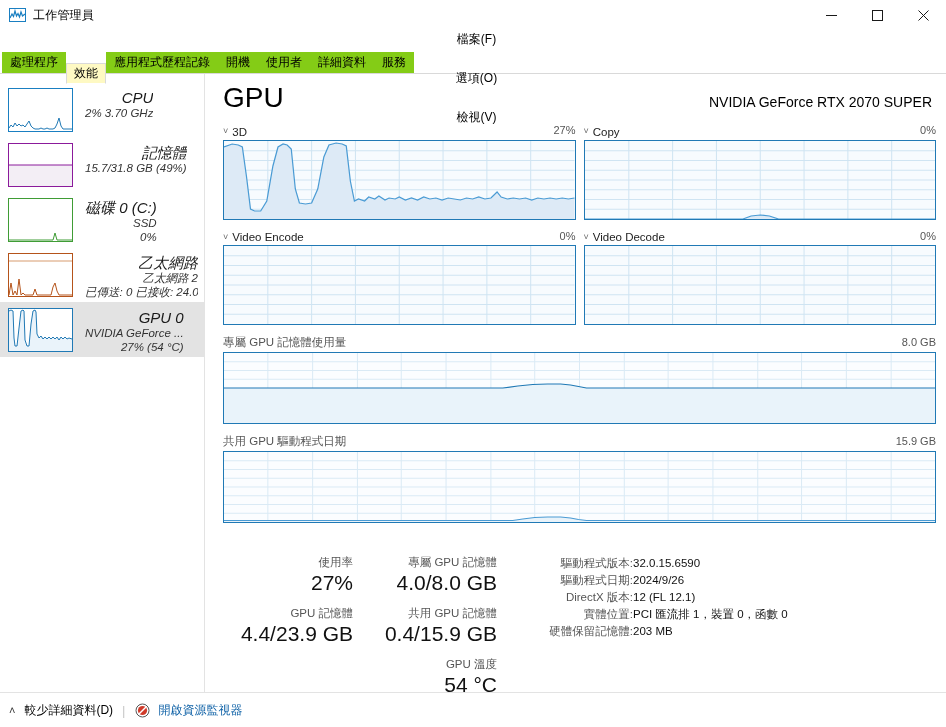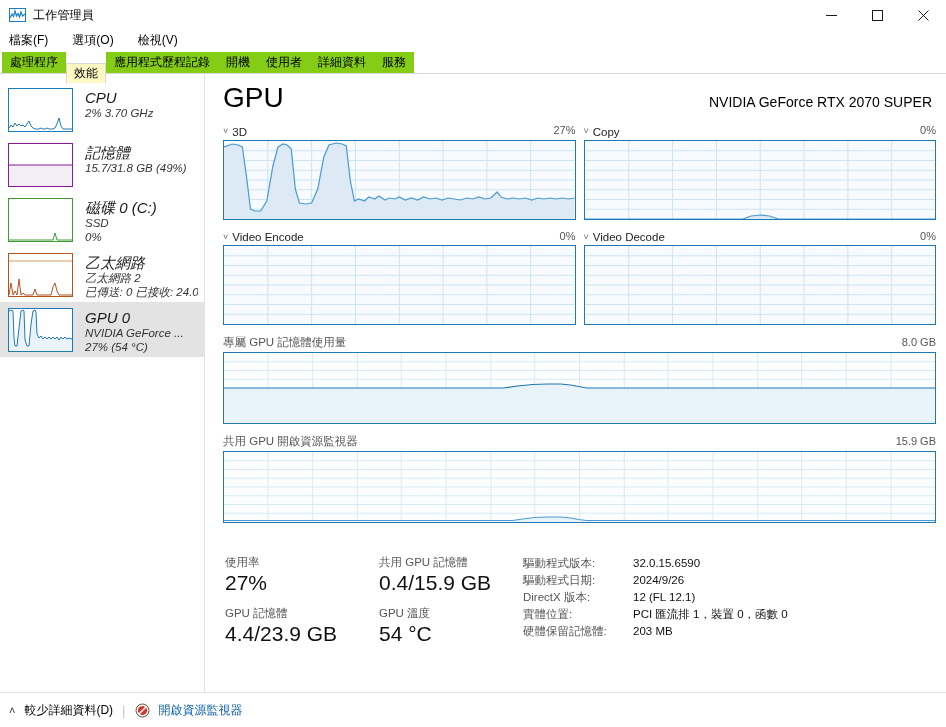--- a/index.html
+++ b/index.html
@@ -3,38 +3,38 @@
 <meta charset="utf-8">
 <style>
   * { box-sizing: border-box; margin: 0; padding: 0; }
   html, body {
     width: 946px; height: 727px;
     font-family: "Liberation Sans", "DejaVu Sans", sans-serif;
     background: #ffffff;
     color: #000000;
     overflow: hidden;
   }
-  #app { position: relative; width: 946px; height: 727px; background: #ffffff; }
+  #app { position: relative; width: 946px; height: 727px; background: #ffffff; text-align: right; }
 
   
   .titlebar {
     height: 30px; display: flex; align-items: center;
     padding-left: 9px; background: #ffffff;
   }
   .title-icon { width: 17px; height: 16px; margin-right: 7px; flex: 0 0 auto; }
   .title-text { font-size: 12px; color: #000; letter-spacing: .2px; }
   .win-controls { margin-left: auto; display: flex; height: 30px; }
   .win-btn {
     width: 46px; height: 30px; display: flex; align-items: center; justify-content: center;
     background: transparent; border: 0; cursor: default;
   }
   .win-btn svg { display: block; }
 
   
-  .menubar { height: 20px; display: flex; align-items: center; padding-left: 7px; gap: 20px; }
+  .menubar { height: 20px; display: flex; align-items: center; padding-left: 7px; gap: 20px; flex-direction: column; }
   .menu-item { font-size: 12px; color: #000; padding: 1px 2px; }
 
   
   .tabbar {
     height: 22px; display: flex; align-items: flex-end;
     border-bottom: 1px solid #d9d9d9; padding-left: 2px; margin-top: 2px;
   }
   .tab {
     font-size: 12px; color: #000; padding: 2px 7px 3px 7px; height: 21px;
     display: flex; align-items: center; border: 1px solid transparent;
@@ -393,21 +393,21 @@
               <line x1="625" y1="0" x2="625" y2="70"></line>
             <line x1="670" y1="0" x2="670" y2="70"></line>
           </g>
           <path d="M0,35 L280,35 L295,33 L310,31.5 L325,31 L338,31 L348,32 L356,33.5 L364,35 L714,35 L714,70 L0,70 Z" fill="#e9f3fa" stroke="none"></path>
           <polyline points="0,35 280,35 295,33 310,31.5 325,31 338,31 348,32 356,33.5 364,35 714,35" fill="none" stroke="#2079b5" stroke-width="1.2"></polyline>
         </svg>
       </div>
 
       <div class="mem-sec">
         <div class="mem-label-row">
-          <div class="mem-label">共用 GPU 開啟資源監視器</div>
+          <div class="mem-label">共用 GPU 驅動程式日期</div>
           <div class="mem-max">15.9 GB</div>
         </div>
         <svg class="graph" style="height:72px" viewBox="0 0 714 70" preserveAspectRatio="none">
           <rect x="0" y="0" width="714" height="70" fill="#fbfdff"></rect>
           <g stroke="#daeaf5" stroke-width="1">
             <line x1="0" y1="8.75" x2="714" y2="8.75"></line>
               <line x1="0" y1="17.5" x2="714" y2="17.5"></line>
             <line x1="0" y1="26.25" x2="714" y2="26.25"></line>
               <line x1="0" y1="35" x2="714" y2="35"></line>
             <line x1="0" y1="43.75" x2="714" y2="43.75"></line>
@@ -441,20 +441,24 @@
             <div class="stat-value">27%</div>
           </div>
           <div class="stat-block">
             <div class="stat-label">GPU 記憶體</div>
             <div class="stat-value">4.4/23.9 GB</div>
           </div>
         </div>
 
         <div class="stat-col c2">
           <div class="stat-block">
+            <div class="stat-label">專屬 GPU 記憶體</div>
+            <div class="stat-value">4.0/8.0 GB</div>
+          </div>
+          <div class="stat-block">
             <div class="stat-label">共用 GPU 記憶體</div>
             <div class="stat-value">0.4/15.9 GB</div>
           </div>
           <div class="stat-block">
             <div class="stat-label">GPU 溫度</div>
             <div class="stat-value">54 °C</div>
           </div>
         </div>
 
         <div class="info-table">

